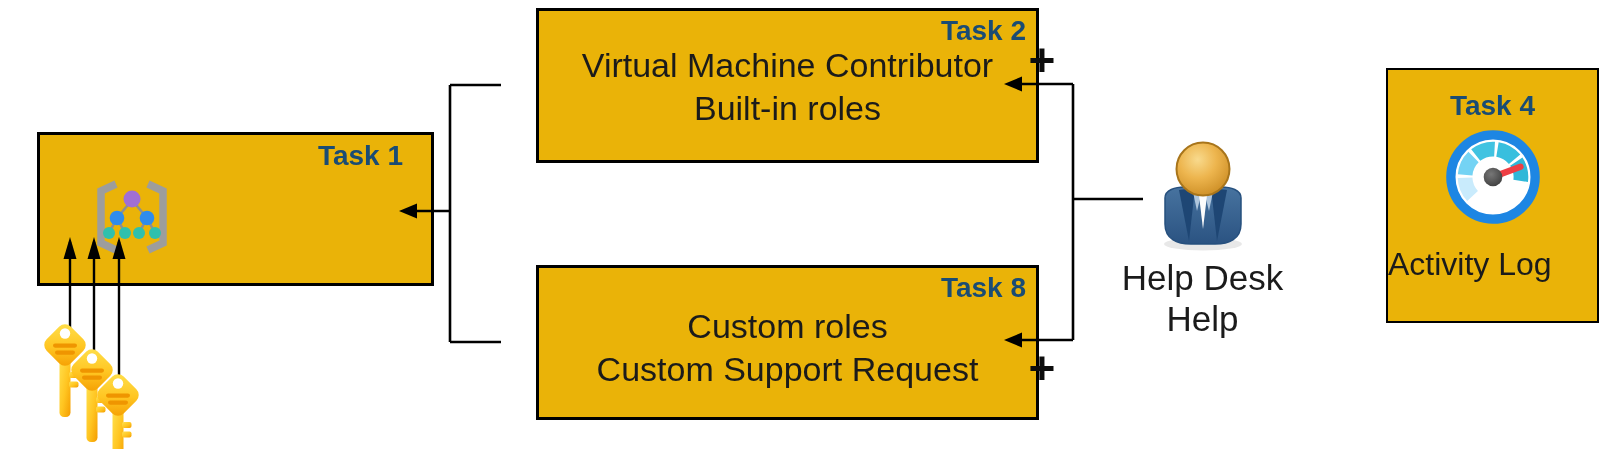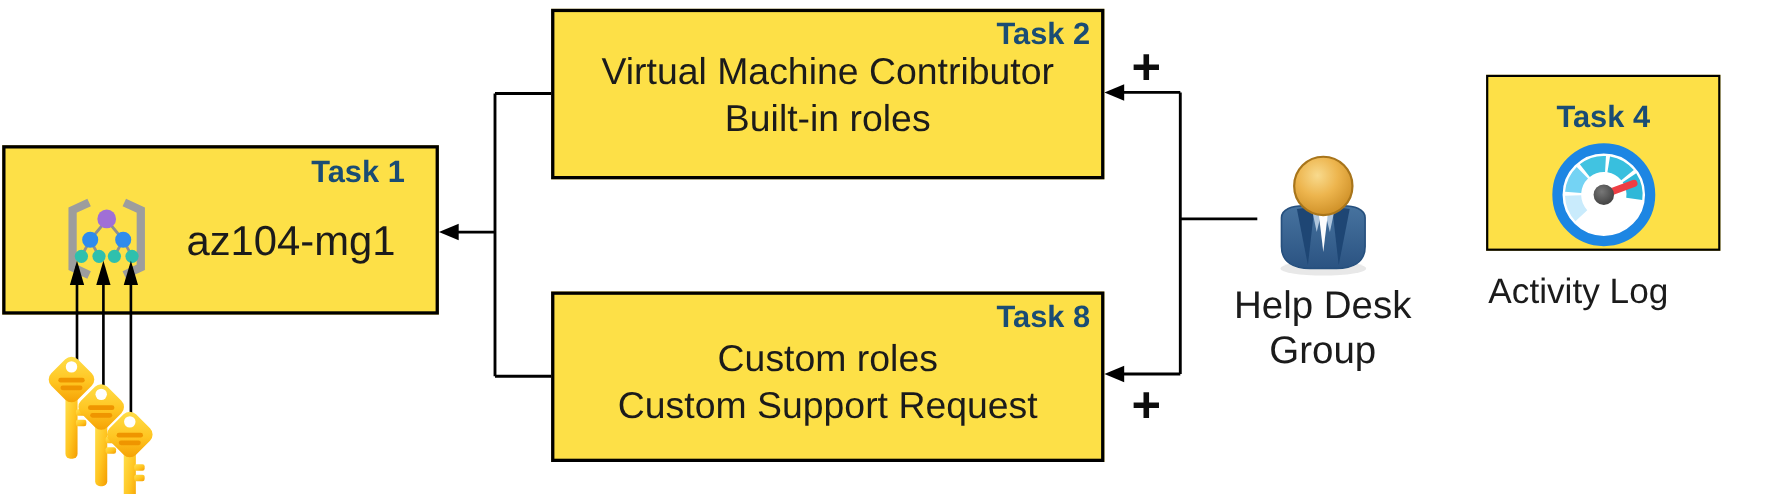--- a/index.html
+++ b/index.html
@@ -1,33 +1,33 @@
 <!DOCTYPE html>
 <html><head>
 <meta charset="utf-8">
 <style>
   html,body{margin:0;padding:0;background:#fff;}
   .canvas{
     position:relative;width:1606px;height:449px;background:#ffffff;overflow:hidden;
     font-family:"Liberation Sans", sans-serif;color:#1b1b1b;
   }
-  .box{position:absolute;background:#fde047;border:3px solid #000;box-sizing:border-box;z-index:1;}
+  .box{position:absolute;background:#eab308;border:3px solid #000;box-sizing:border-box;z-index:1;margin-left:35px;}
   .task-label{position:absolute;font-weight:700;font-size:28px;color:#1A4C74;white-space:nowrap;}
   .box-lines{position:absolute;left:0;right:0;text-align:center;font-size:34px;line-height:43px;color:#1b1b1b;}
   #box1{left:2px;top:132px;width:397px;height:154px;padding-left:16px;}
   #box1 .task-label{top:5px;right:28px;}
   #mg-icon{position:absolute;left:52px;top:44px;}
   .box1-title{position:absolute;left:140px;right:12px;top:64px;text-align:center;font-size:38px;}
   #box2{left:501px;top:8px;width:503px;height:155px;}
   #box2 .task-label{top:4px;right:10px;}
   #box2 .box-lines{top:33px;}
   #box3{left:501px;top:265px;width:503px;height:155px;}
   #box3 .task-label{top:4px;right:10px;}
   #box3 .box-lines{top:37px;}
-  #box4{left:1351px;top:68px;width:213px;height:160px;border-width:2px;}
+  #box4{left:1351px;top:68px;width:213px;height:255px;border-width:2px;}
   #box4 .task-label{position:absolute;left:0;right:0;top:20px;text-align:center;}
   #gauge-icon{position:absolute;left:50%;margin-left:-49px;top:58px;}
   .box4-title{position:absolute;left:0;right:0;top:176px;font-size:32px;}
   .connectors{position:absolute;left:0;top:0;z-index:5;pointer-events:none;}
   .keys{position:absolute;left:30px;top:318px;z-index:6;}
   .plus{position:absolute;z-index:4;font-size:46px;line-height:54px;font-weight:700;color:#0d0d0d;width:34px;text-align:center;}
   #plus-top{left:1025px;top:33px;}
   #plus-bottom{left:1025px;top:341px;}
   #actor{position:absolute;left:1100px;top:140px;width:205px;text-align:center;z-index:2;}
   #actor svg{display:block;margin:0 auto;}
@@ -60,21 +60,20 @@
       <path d="M56,5 L71,12 L71,64 L56,71" fill="none" stroke="#9D9D9D" stroke-width="7.5"></path>
       <path d="M40,21 L25,39 M40,21 L55,39 M25,39 L17,54 M25,39 L33,54 M55,39 L47,54 M55,39 L63,54" stroke="#8F8F8F" stroke-width="2.6" fill="none"></path>
       <circle cx="40" cy="20" r="8.5" fill="#A06FD6"></circle>
       <circle cx="25" cy="39" r="7.3" fill="#2F8CEC"></circle>
       <circle cx="55" cy="39" r="7.3" fill="#2F8CEC"></circle>
       <circle cx="17" cy="54" r="6" fill="#2FC0AD"></circle>
       <circle cx="33" cy="54" r="6" fill="#2FC0AD"></circle>
       <circle cx="47" cy="54" r="6" fill="#2FC0AD"></circle>
       <circle cx="63" cy="54" r="6" fill="#2FC0AD"></circle>
     </svg>
-    <div class="box1-title">az104-mg1</div>
   </div>
 
   <div class="box" id="box2">
     <div class="task-label">Task 2</div>
     <div class="box-lines">
       <div>Virtual Machine Contributor</div>
       <div>Built-in roles</div>
     </div>
   </div>
 
@@ -106,21 +105,21 @@
       <path d="M10,58 C10,50 20,47 30,47 L66,47 C76,47 86,50 86,58 L86,84 C86,99 74,104 60,104 L36,104 C22,104 10,99 10,84 Z" fill="url(#bg)" stroke="#26507E" stroke-width="1.5"></path>
       <path d="M24,50 L40,48 L34,101 Z" fill="#1E4674"></path>
       <path d="M72,50 L56,48 L62,101 Z" fill="#1E4674"></path>
       <path d="M37,47 L48,47 L42,71 Z" fill="#AFC6DD"></path>
       <path d="M59,47 L48,47 L54,71 Z" fill="#AFC6DD"></path>
       <path d="M43,47 L53,47 L48,89 Z" fill="#FCFCFC"></path>
       <circle cx="48" cy="29" r="26.5" fill="url(#hg)" stroke="#A8751B" stroke-width="2"></circle>
     </svg>
     <div class="actor-name">
       <div>Help Desk</div>
-      <div>Group</div>
+      <div>Help</div>
     </div>
   </div>
 
   <div class="box" id="box4">
     <div class="task-label">Task 4</div>
     <svg id="gauge-icon" width="98" height="98" viewBox="0 0 100 100">
       <defs>
         <radialGradient id="hub" cx="40%" cy="35%" r="75%">
           <stop offset="0" stop-color="#777777"></stop>
           <stop offset="1" stop-color="#3C3C3C"></stop>

